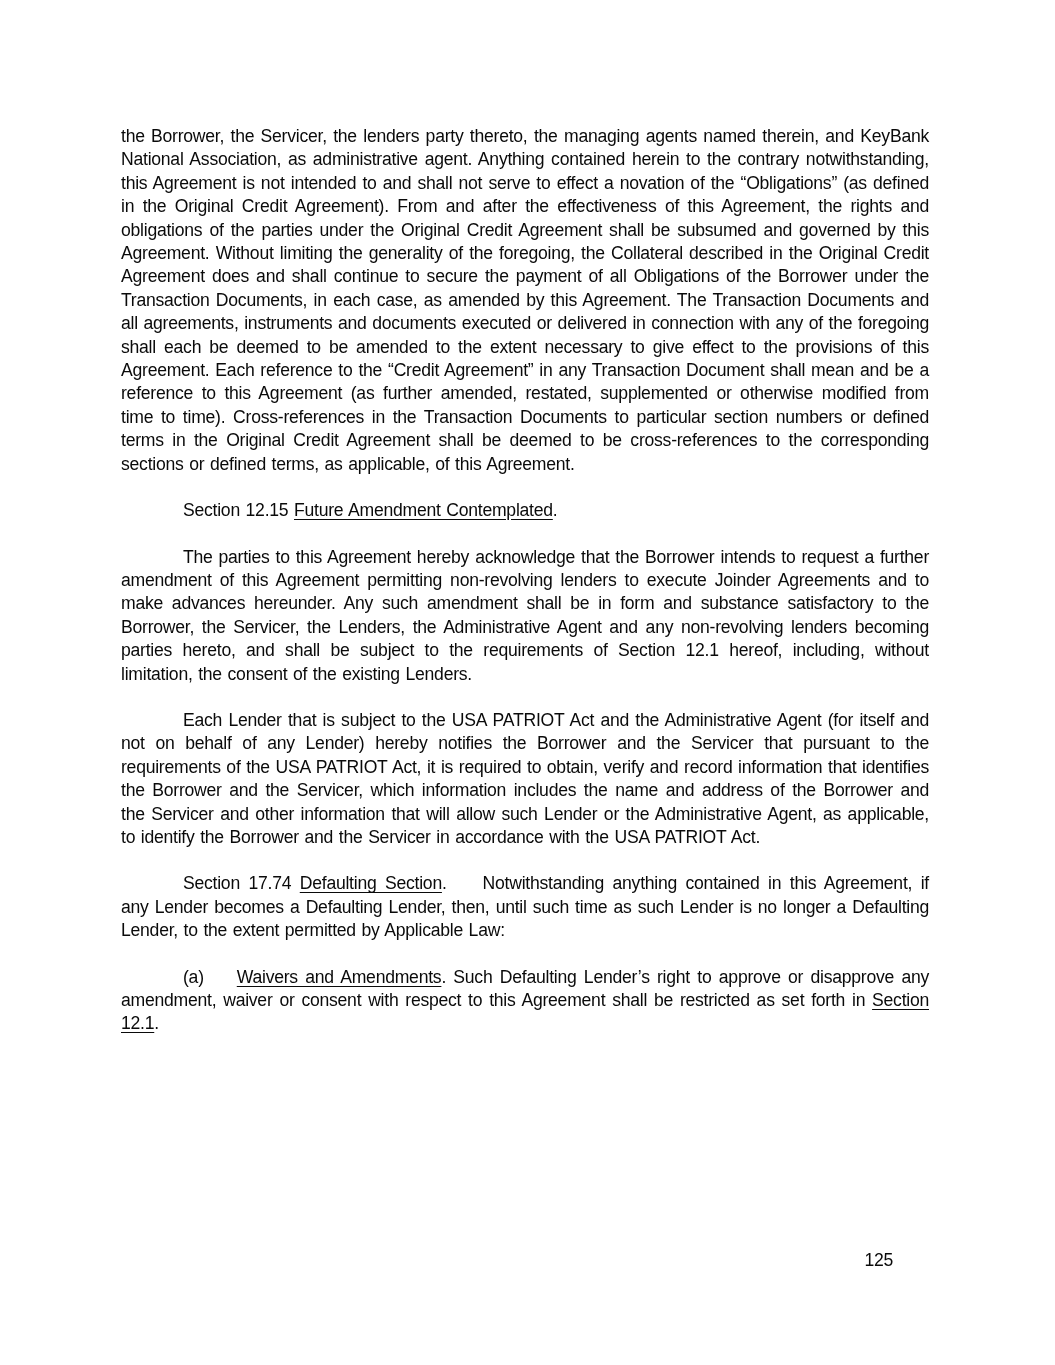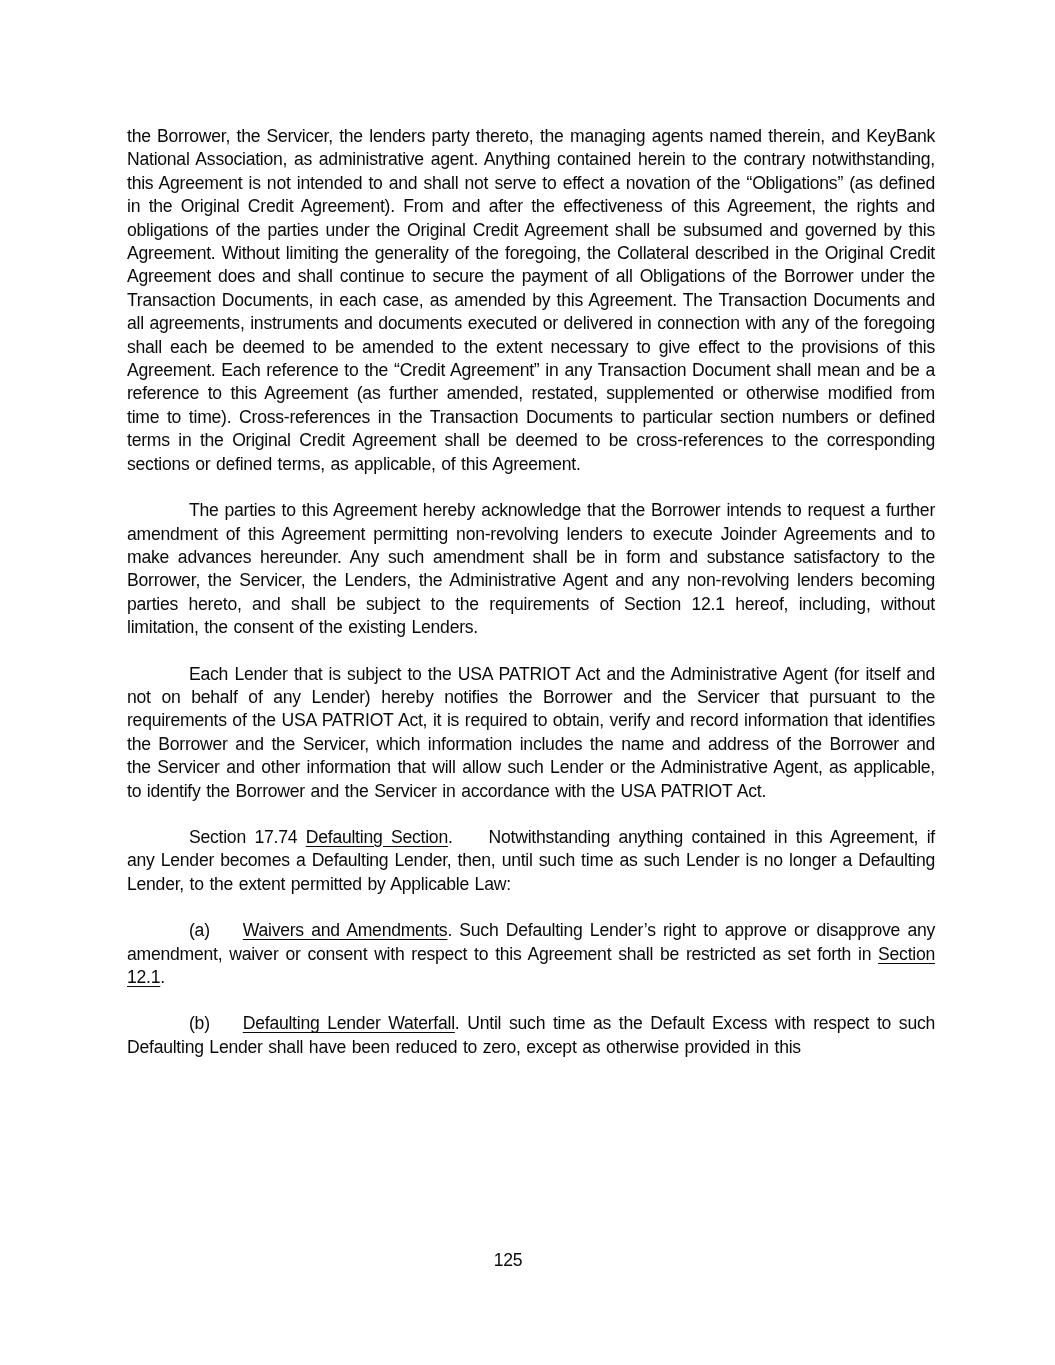--- a/index.html
+++ b/index.html
@@ -15,21 +15,21 @@
     font-family: "Liberation Sans", "DejaVu Sans", sans-serif;
     color: #0a0a0a;
   }
   .page {
     position: absolute;
     inset: 0;
     background: #ffffff;
   }
   .page-content {
     position: absolute;
-    left: 127px;
+    left: 121px;
     top: 125px;
     width: 808px;
   }
   .para {
     margin: 0 0 23px 0;
     font-size: 17.6px;
     line-height: 23.4px;
     text-align: justify;
     letter-spacing: -0.25px;
     word-spacing: 1px;
@@ -43,32 +43,32 @@
   }
   .gap {
     display: inline-block;
     height: 1px;
   }
   .page-number {
     position: absolute;
     top: 1249px;
     left: 123px;
     width: 770px;
-    text-align: center;
+    text-align: right;
     font-size: 17.6px;
     line-height: 23.4px;
     letter-spacing: -0.25px;
   }
 </style>
 </head>
 <body>
 
 <div class="page">
   <div class="page-content">
       <p class="para"><span>the Borrower, the Servicer, the lenders party thereto, the managing agents named therein, and KeyBank National Association, as administrative agent.  Anything contained herein to the contrary notwithstanding, this Agreement is not intended to and shall not serve to effect a novation of the “Obligations” (as defined in the Original Credit Agreement).  From and after the effectiveness of this Agreement, the rights and obligations of the parties under the Original Credit Agreement shall be subsumed and governed by this Agreement.  Without limiting the generality of the foregoing, the Collateral described in the Original Credit Agreement does and shall continue to secure the payment of all Obligations of the Borrower under the Transaction Documents, in each case, as amended by this Agreement. The Transaction Documents and all agreements, instruments and documents executed or delivered in connection with any of the foregoing shall each be deemed to be amended to the extent necessary to give effect to the provisions of this Agreement. Each reference to the “Credit Agreement” in any Transaction Document shall mean and be a reference to this Agreement (as further amended, restated, supplemented or otherwise modified from time to time). Cross-references in the Transaction Documents to particular section numbers or defined terms in the Original Credit Agreement shall be deemed to be cross-references to the corresponding sections or defined terms, as applicable, of this Agreement.</span></p>
+      <p class="para indent"><span>Section 12.15 </span><span class="u">Future Amendment Contemplated</span><span>.</span></p>
       <p class="para indent"><span>The parties to this Agreement hereby acknowledge that the Borrower intends to request a further amendment of this Agreement permitting non-revolving lenders to execute Joinder Agreements and to make advances hereunder.  Any such amendment shall be in form and substance satisfactory to the Borrower, the Servicer, the Lenders, the Administrative Agent and any non-revolving lenders becoming parties hereto, and shall be subject to the requirements of Section 12.1 hereof, including, without limitation, the consent of the existing Lenders.</span></p>
       <p class="para indent"><span>Each Lender that is subject to the USA PATRIOT Act and the Administrative Agent (for itself and not on behalf of any Lender) hereby notifies the Borrower and the Servicer that pursuant to the requirements of the USA PATRIOT Act, it is required to obtain, verify and record information that identifies the Borrower and the Servicer, which information includes the name and address of the Borrower and the Servicer and other information that will allow such Lender or the Administrative Agent, as applicable, to identify the Borrower and the Servicer in accordance with the USA PATRIOT Act.</span></p>
       <p class="para indent"><span>Section 17.74 </span><span class="u">Defaulting Section</span><span>.</span><span class="gap" style="width: 36px;"></span><span>Notwithstanding anything contained in this Agreement, if any Lender becomes a Defaulting Lender, then, until such time as such Lender is no longer a Defaulting Lender, to the extent permitted by Applicable Law:</span></p>
       <p class="para indent"><span>(a)</span><span class="gap" style="width: 33px;"></span><span class="u">Waivers and Amendments</span><span>.  Such Defaulting Lender’s right to approve or disapprove any amendment, waiver or consent with respect to this Agreement shall be restricted as set forth in </span><span class="u">Section 12.1</span><span>.</span></p>
-      <p class="para indent"><span>(b)</span><span class="gap" style="width: 33px;"></span><span class="u">Defaulting Lender Waterfall</span><span>.  Until such time as the Default Excess with respect to such Defaulting Lender shall have been reduced to zero, except as otherwise provided in this</span></p>
     </div>
   <div class="page-number">125</div>
 </div>
 
 </body></html>

